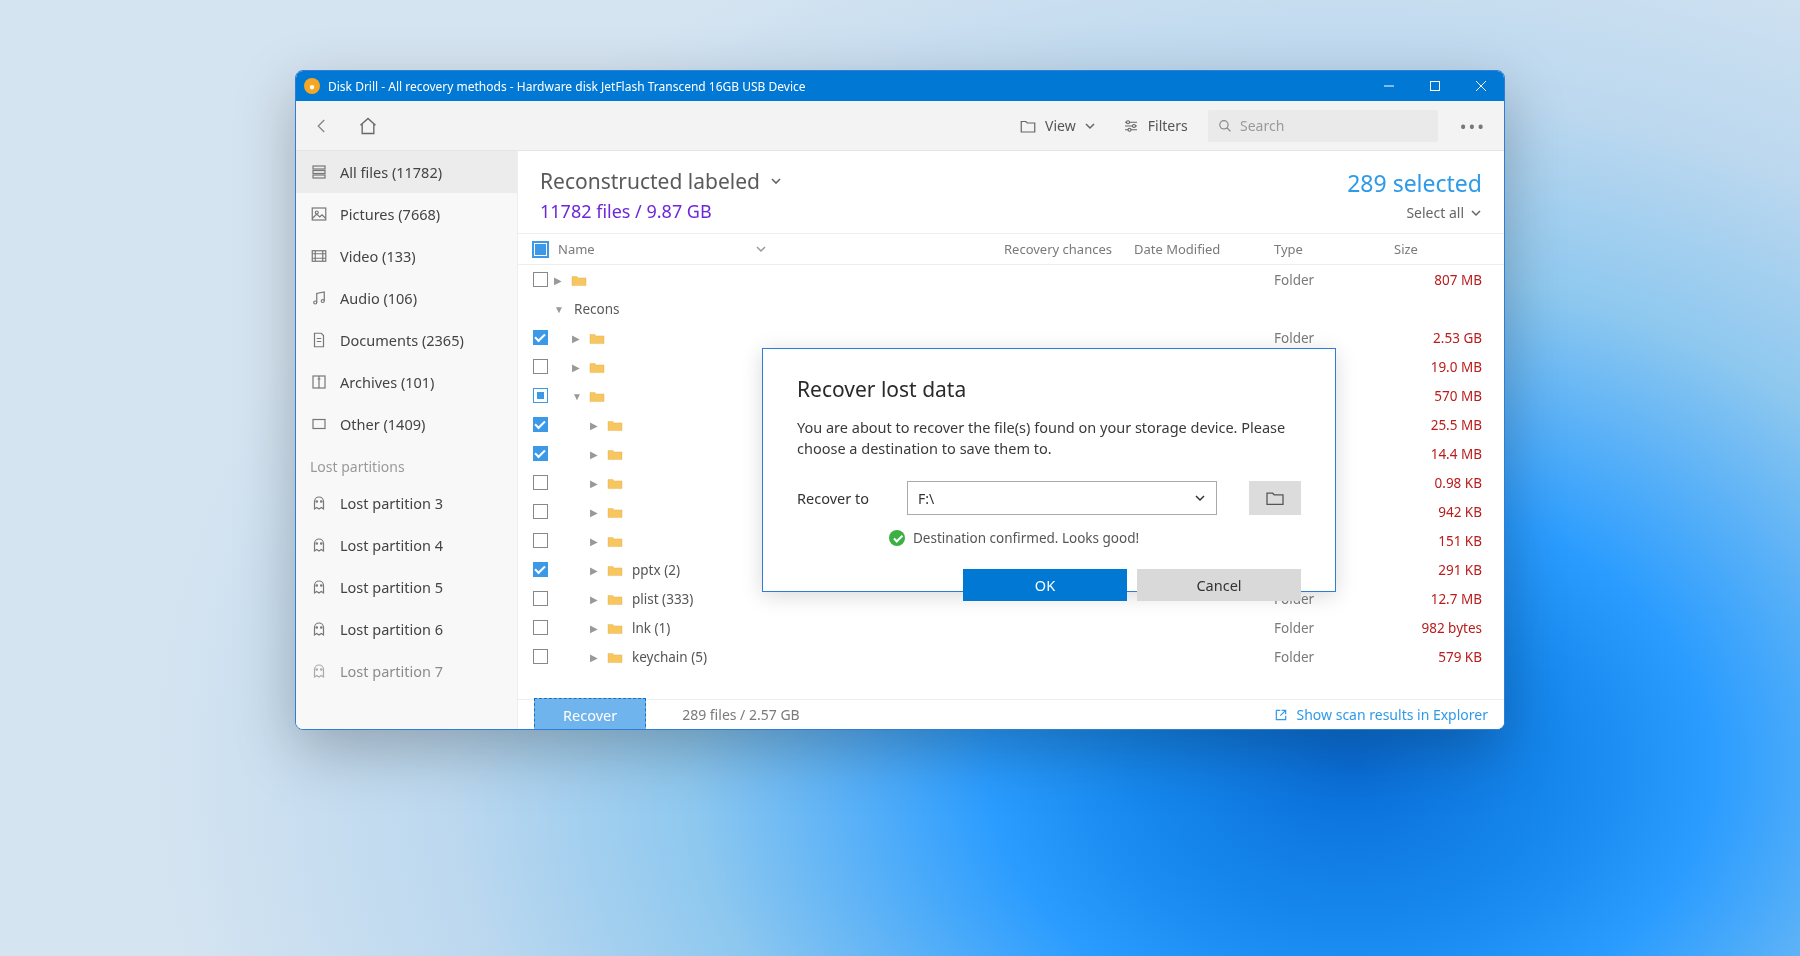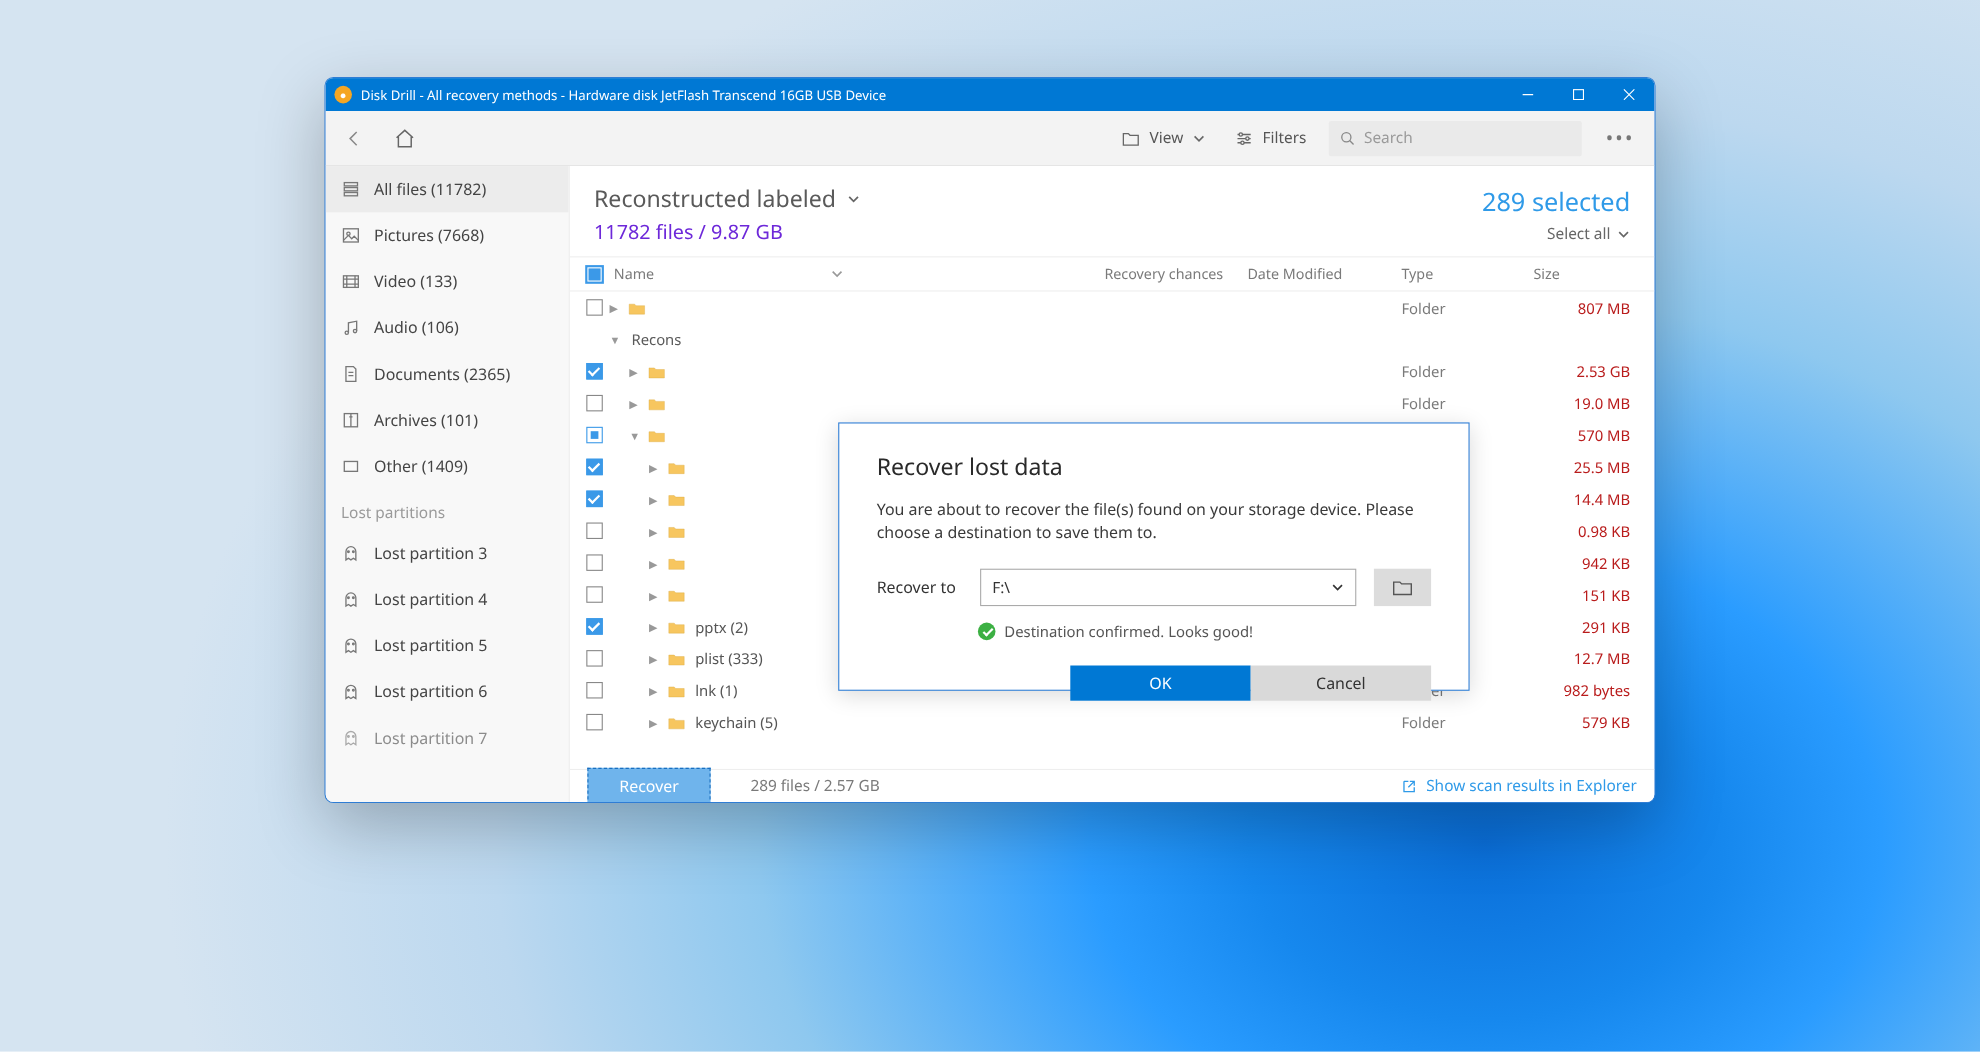--- a/index.html
+++ b/index.html
@@ -83,32 +83,32 @@
 .recover-btn {
   background: #6fb4ec; color: #fff; border: 1px dashed #1a6fc0; padding: 6px 28px; font-size: 14.5px; cursor: pointer;
 }
 .footer .info { color: #7a7a7a; }
 .footer .spacer { flex: 1; }
 .footer .explorer-link { color: #2f9ae8; display: flex; align-items: center; gap: 8px; cursor: pointer; }
 
 .overlay {
   position: absolute; left: 466px; top: 277px; width: 574px; height: 244px;
   background: #fff; border: 1px solid #2f7dd4; box-shadow: 0 4px 20px rgba(0,0,0,.15);
-  padding: 26px 34px 22px; display: flex; flex-direction: column; margin-top: 36px;
+  padding: 26px 34px 22px; display: flex; flex-direction: column;
 }
 .overlay h2 { font-size: 21px; font-weight: 400; color: #2a2a2a; margin-bottom: 14px; }
 .overlay p { font-size: 14.5px; color: #3a3a3a; line-height: 1.45; }
-.dest-row { display: flex; align-items: center; gap: 16px; margin-top: 22px; }
+.dest-row { display: flex; align-items: center; gap: 32px; margin-top: 22px; }
 .dest-row .lbl { font-size: 14.5px; color: #333; width: 78px; }
 .dest-row .sel { flex: 1; height: 34px; border: 1px solid #aaa; display: flex; align-items: center; padding: 0 10px; font-size: 14px; color: #333; justify-content: space-between; cursor: pointer; }
 .dest-row .browse { width: 52px; height: 34px; background: #dcdcdc; display: flex; align-items: center; justify-content: center; cursor: pointer; }
 .confirm { display: flex; align-items: center; gap: 8px; margin-top: 14px; margin-left: 92px; font-size: 13.5px; color: #555; }
 .confirm .ok-icon { width: 16px; height: 16px; background: #3cb043; border-radius: 50%; display: flex; align-items: center; justify-content: center; }
 .confirm .ok-icon::after { content: ""; width: 3px; height: 7px; border: solid #fff; border-width: 0 2px 2px 0; transform: rotate(45deg) translateY(-1px); }
-.dlg-btns { display: flex; margin-top: 22px; justify-content: flex-end; }
+.dlg-btns { display: flex; gap: 10px; margin-top: 22px; justify-content: flex-end; }
 .dlg-btns button { width: 164px; height: 32px; border: none; font-size: 14.5px; cursor: pointer; }
 .dlg-btns .primary { background: #0078d4; color: #fff; }
 .dlg-btns .secondary { background: #d9d9d9; color: #333; }
 svg.chev { width: 12px; height: 12px; }
 .folder-svg { fill: #f7c65f; stroke: #d9a93e; stroke-width: .5; }
 </style>
 </head>
 <body>
 
 <div class="window" style="position:relative">

